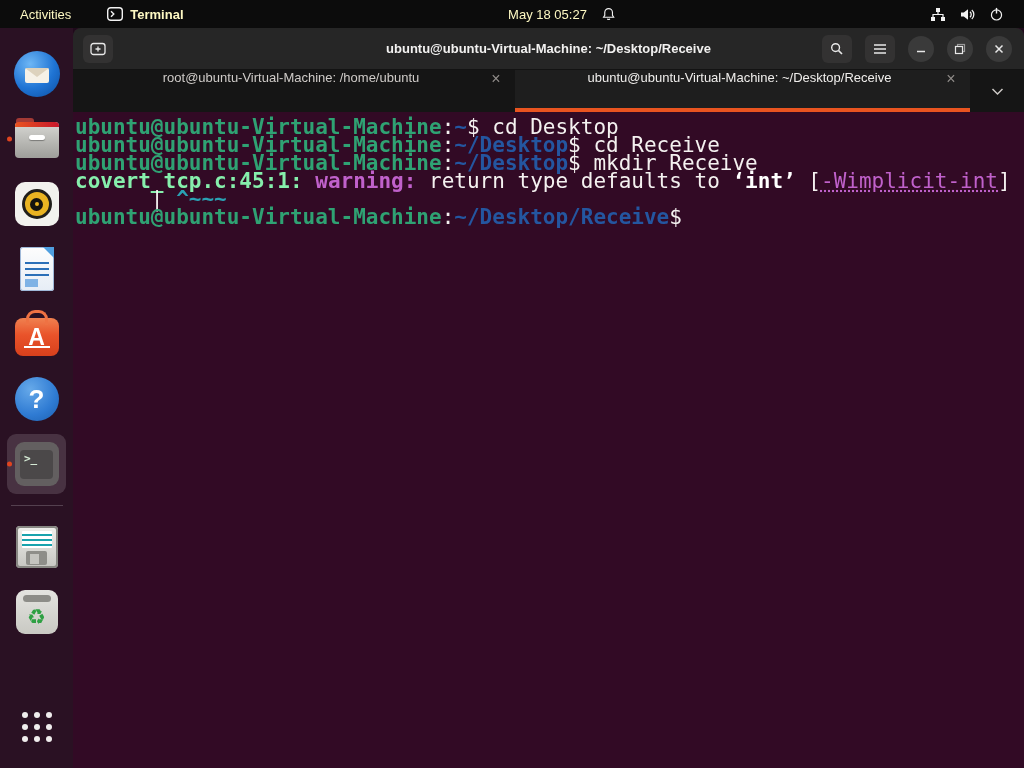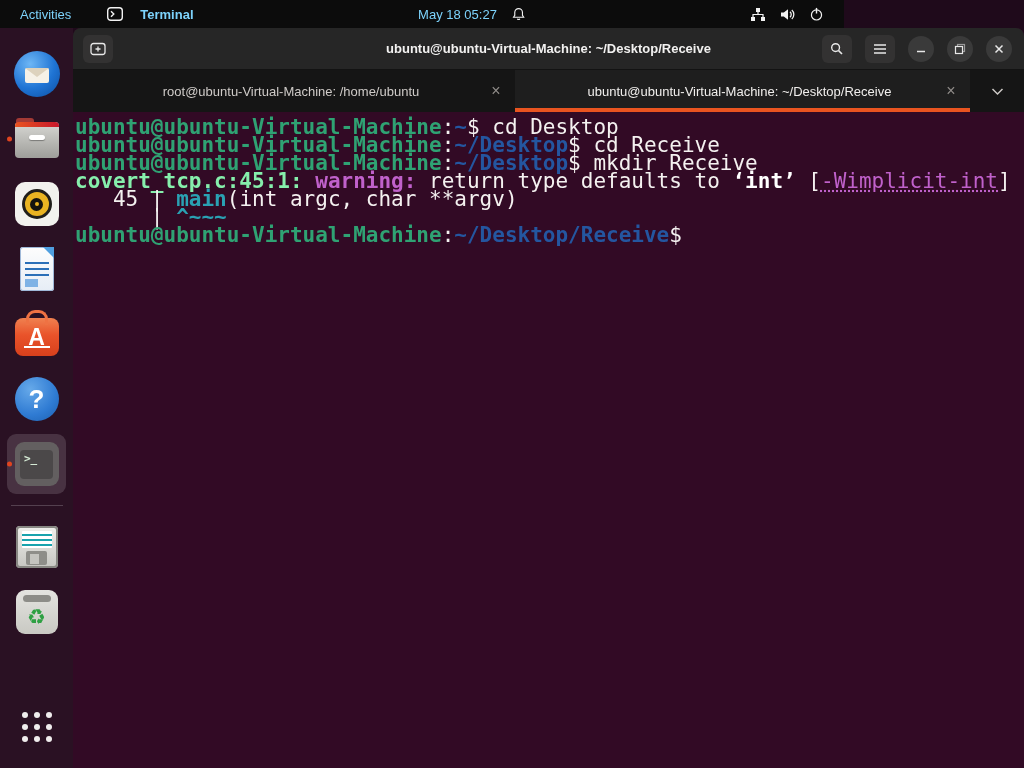--- a/index.html
+++ b/index.html
@@ -9,25 +9,25 @@
     --blue:#2456A0;
     --magenta:#C061CB;
     --cyan:#2AA1B3;
   }
   *{margin:0;padding:0;box-sizing:border-box}
   html,body{width:1024px;height:768px;overflow:hidden;background:#1f0a1b;
     font-family:"Liberation Sans",sans-serif;}
   svg{display:block}
 
   
-  .topbar{position:absolute;top:0;left:0;width:844px;height:28px;background:#0c0c0c;
-    color:#7dd3fc;font-size:13px;display:flex;align-items:center;z-index:50}
+  .topbar{position:absolute;top:0;left:0;width:1024px;height:28px;background:#0c0c0c;
+    color:#fef9c3;font-size:13px;display:flex;align-items:center;z-index:50}
   .tb-left{display:flex;align-items:center;gap:30px;padding-left:14px}
   .tb-activities{padding:2px 6px}
-  .tb-app{display:flex;align-items:center;gap:17px;font-weight:600}
+  .tb-app{display:flex;align-items:center;gap:7px;font-weight:600}
   .tb-center{position:absolute;left:50%;transform:translateX(-50%) translateX(50px);
     display:flex;align-items:center;gap:14px}
   .tb-clock{font-weight:400}
   .tb-right{margin-left:auto;display:flex;align-items:center;gap:13px;padding-right:20px}
 
   
   .dock{position:absolute;top:28px;left:0;width:73px;height:740px;background:#2a1123;
     display:flex;flex-direction:column;align-items:center;gap:17px;padding-top:22px;z-index:40}
   .dock-item{width:73px;height:48px;position:relative;display:flex;align-items:center;justify-content:center;flex:0 0 auto}
   .dock-item .indicator{position:absolute;left:7px;top:50%;transform:translateY(-50%);
@@ -110,21 +110,21 @@
     display:flex;align-items:center;justify-content:center}
   .window-title{position:absolute;left:0;right:0;text-align:center;color:#f2f1f0;
     font-size:13px;font-weight:700;pointer-events:none}
   .tb-controls{margin-left:auto;display:flex;align-items:center;gap:13px;padding-right:12px}
   .sq-btn{width:30px;height:28px;border-radius:6px;background:#333232;
     display:flex;align-items:center;justify-content:center}
   .circ-btn{width:26px;height:26px;border-radius:50%;background:#3a3a3a;
     display:flex;align-items:center;justify-content:center}
 
   .tabbar{height:42px;background:#171717;display:flex;align-items:stretch;flex:0 0 auto}
-  .tab{display:flex;align-items:center;position:relative;color:#cfcbc8;font-size:13px}
+  .tab{display:flex;align-items:flex-start;position:relative;color:#cfcbc8;font-size:13px}
   .tab .tab-title{flex:1;text-align:center;padding-left:26px;white-space:nowrap;overflow:hidden}
   .tab .tab-close{width:26px;margin-right:6px;color:#8f8b88;font-size:16px;text-align:center}
   .tab-1{width:442px;background:#151515}
   .tab-2{width:455px;background:#1e1e1e;color:#f0eeec}
   .tab-2::after{content:"";position:absolute;left:0;right:0;bottom:0;height:4px;background:var(--accent)}
   .tab-overflow{flex:1;display:flex;align-items:center;justify-content:center;background:#151515}
 
   .terminal{flex:1;padding:6px 2px 0 2px;font-family:"DejaVu Sans Mono",monospace;
     font-size:21px;line-height:18px;background:var(--term-bg)}
   .term-line{white-space:pre;color:#f4f1f0}
@@ -319,17 +319,16 @@
           </svg>
       </span>
     </div>
   </div>
 
   <div class="terminal">
       <div class="term-line"><span class="seg-user">ubuntu@ubuntu-Virtual-Machine</span><span class="seg-plain">:</span><span class="seg-path">~</span><span class="seg-plain">$ cd Desktop</span></div>
       <div class="term-line"><span class="seg-user">ubuntu@ubuntu-Virtual-Machine</span><span class="seg-plain">:</span><span class="seg-path">~/Desktop</span><span class="seg-plain">$ cd Receive</span></div>
       <div class="term-line"><span class="seg-user">ubuntu@ubuntu-Virtual-Machine</span><span class="seg-plain">:</span><span class="seg-path">~/Desktop</span><span class="seg-plain">$ mkdir Receive</span></div>
       <div class="term-line"><span class="seg-locus">covert_tcp.c:45:1:</span><span class="seg-plain"> </span><span class="seg-warn">warning:</span><span class="seg-plain"> return type defaults to </span><span class="seg-bold">‘int’</span><span class="seg-plain"> [</span><span class="seg-flag">-Wimplicit-int</span><span class="seg-plain">]</span></div>
-      <div class="term-line"><span class="seg-plain">   45 | </span><span class="seg-fn">main</span><span class="seg-plain">(int argc, char **argv)</span></div>
       <div class="term-line"><span class="seg-plain">      | </span><span class="seg-fn">^~~~</span></div>
       <div class="term-line"><span class="seg-user">ubuntu@ubuntu-Virtual-Machine</span><span class="seg-plain">:</span><span class="seg-path">~/Desktop/Receive</span><span class="seg-plain">$ </span></div>
     </div>
 </div>
 
 </body></html>

